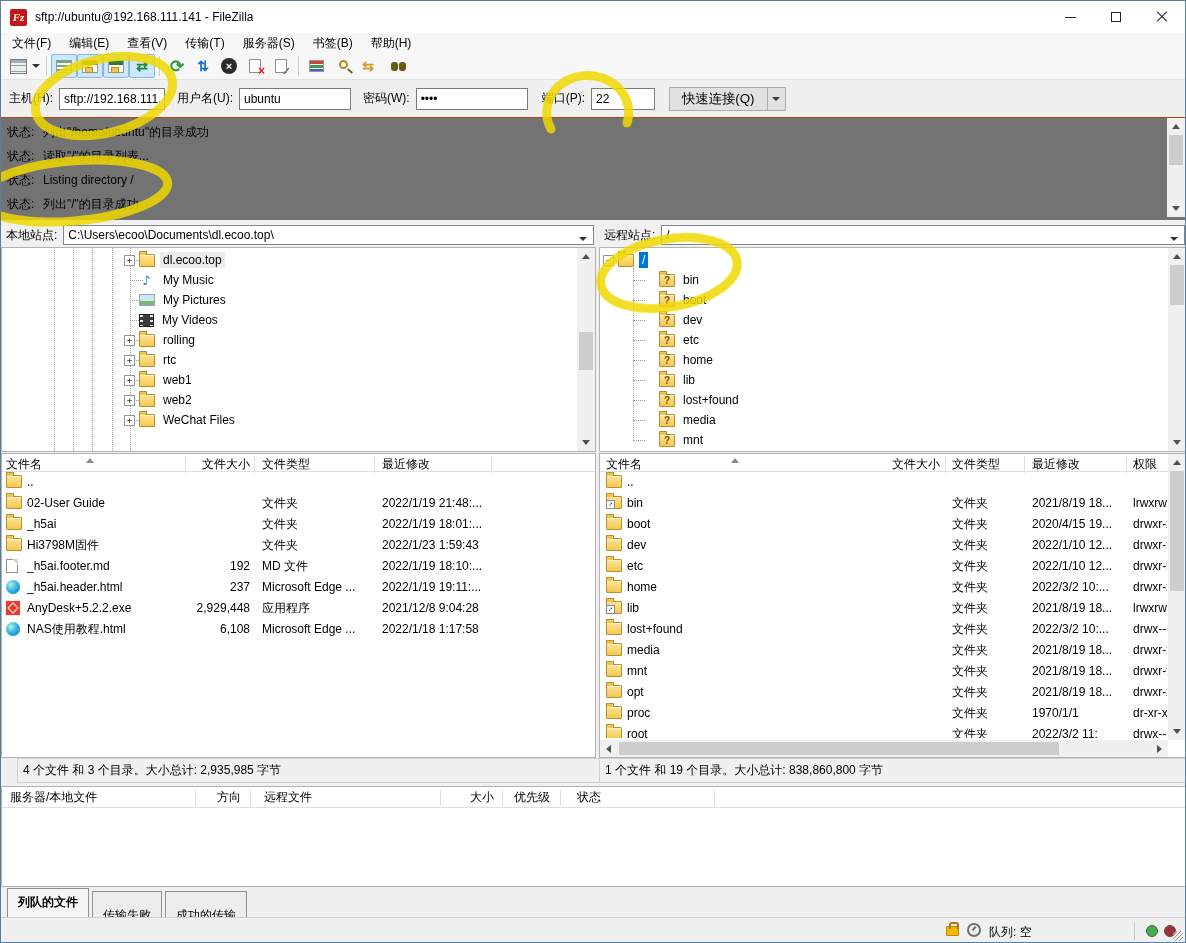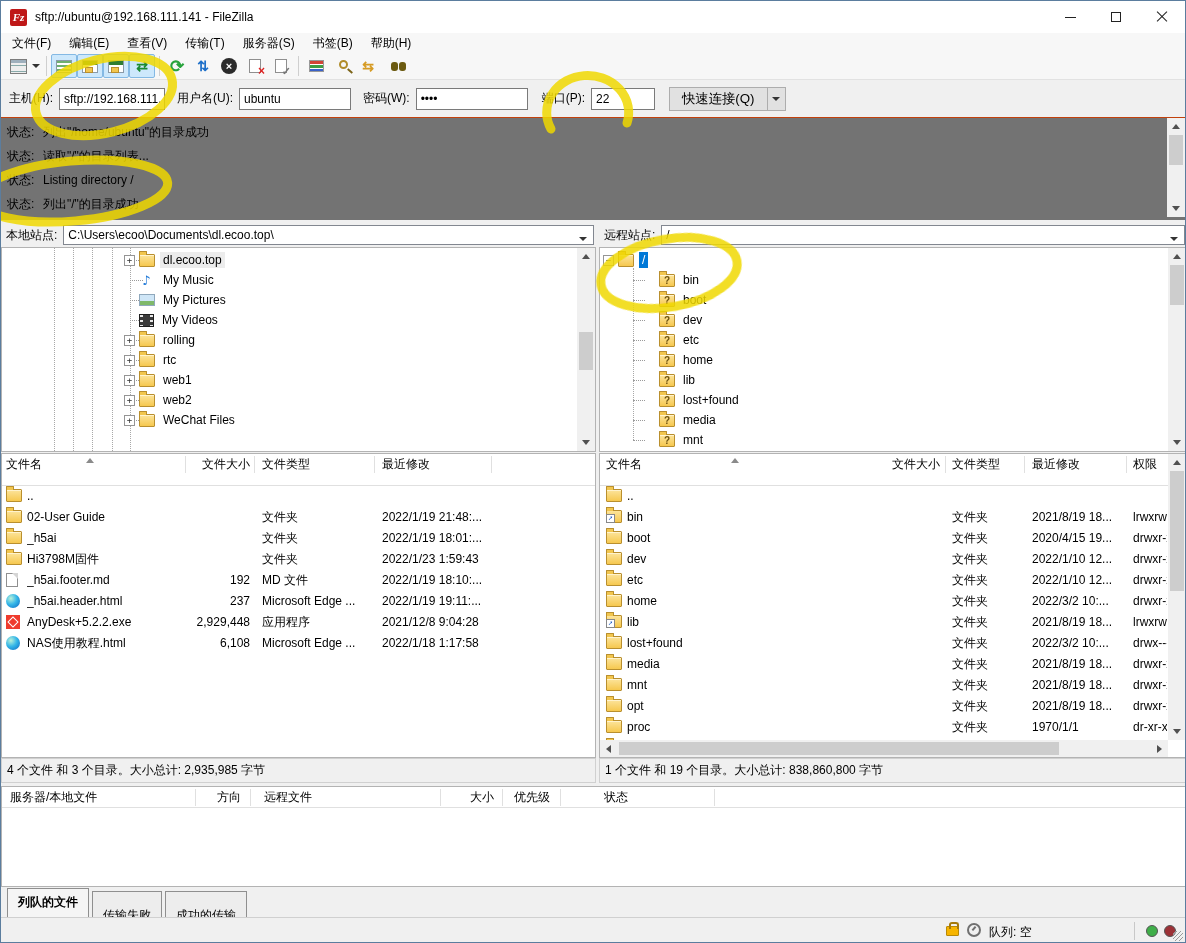--- a/index.html
+++ b/index.html
@@ -103,21 +103,21 @@
   .ic-edge { width:14px; height:14px; border-radius:50%; background:radial-gradient(circle at 35% 32%, #b9f0d9 0%, #35b7e8 45%, #0a66c2 100%); border:none; }
   .ic-anydesk { width:14px; height:14px; background:#ef3b2d; }
   .ic-anydesk::after { content:''; position:absolute; left:3px; top:3px; width:6px; height:6px; border:1.5px solid #fff; transform:rotate(45deg); }
   .ic-music { border:none; }
   .ic-music::before { content:'♪'; color:#1e78d7; font:bold 13px/13px "DejaVu Sans",sans-serif; position:absolute; left:3px; }
   .ic-picture { width:16px; height:12px; background:linear-gradient(180deg,#cfe6f7 0 58%, #7fb96a 58% 100%); border:1px solid #8fa8bc; }
   .ic-video { width:15px; height:13px; background:#3a3a3a; border:1px solid #1e1e1e;
      background-image:repeating-linear-gradient(180deg,#e8e8e8 0 2px, transparent 2px 5px); background-size:3px 100%; background-repeat:repeat-y; background-position:0 0; }
   .ic-video::after { content:''; position:absolute; right:0; top:0; bottom:0; width:3px; background:repeating-linear-gradient(180deg,#e8e8e8 0 2px, transparent 2px 5px); }
   
-  .lhead { position:relative; height:32px; border-bottom:1px solid #e0e0e0; background:#fff; }
+  .lhead { position:relative; height:18px; border-bottom:1px solid #e0e0e0; background:#fff; }
   .cell { position:absolute; top:0; height:21px; line-height:21px; white-space:nowrap; overflow:hidden; }
   .hsep { position:absolute; top:2px; height:17px; width:1px; background:#e0e0e0; }
   .sort { position:absolute; top:0px; width:0; height:0; border:4px solid transparent; border-bottom:5px solid #8a8a8a; }
   .frow { position:relative; height:21px; }
   .frow .ic { position:absolute; top:3px; }
   
   .llist .i0 { left:4px; } .llist .cname { left:25px; width:150px; }
   .llist .csize { left:170px; width:78px; text-align:right; }
   .llist .ctype { left:260px; width:108px; }
   .llist .cmod { left:380px; width:112px; }
@@ -631,35 +631,35 @@
       <div class="sb-btn" style="top:0">
           <span class="tri up"></span>
         </div>
       <div class="sb-thumb" style="left:2px; right:2px; top:17px; height:120px"></div>
       <div class="sb-btn" style="bottom:0">
           <span class="tri dn"></span>
         </div>
     </div>
   </div>
 
-  <div class="abs dirstatus" style="left:0; width:595px;">
+  <div class="abs dirstatus" style="left:16px; width:595px;">
     <span>4 个文件 和 3 个目录。大小总计: 2,935,985 字节</span>
   </div>
   <div class="abs dirstatus" style="left:598px; width:588px;">
     <span>1 个文件 和 19 个目录。大小总计: 838,860,800 字节</span>
   </div>
 
   <div class="abs" id="queue">
     <div class="lhead">
       <span class="cell" style="left:8px">服务器/本地文件</span>
       <span class="cell" style="left:215px">方向</span>
       <span class="cell" style="left:262px">远程文件</span>
       <span class="cell" style="left:440px; width:52px; text-align:right">大小</span>
       <span class="cell" style="left:512px">优先级</span>
-      <span class="cell" style="left:602px">状态</span>
+      <span class="cell" style="left:575px">状态</span>
       <span class="hsep" style="left:193px"></span>
         <span class="hsep" style="left:248px"></span>
       <span class="hsep" style="left:438px"></span>
         <span class="hsep" style="left:500px"></span>
       <span class="hsep" style="left:558px"></span>
         <span class="hsep" style="left:712px"></span>
     </div>
   </div>
 
   <div class="abs" id="tabs">

